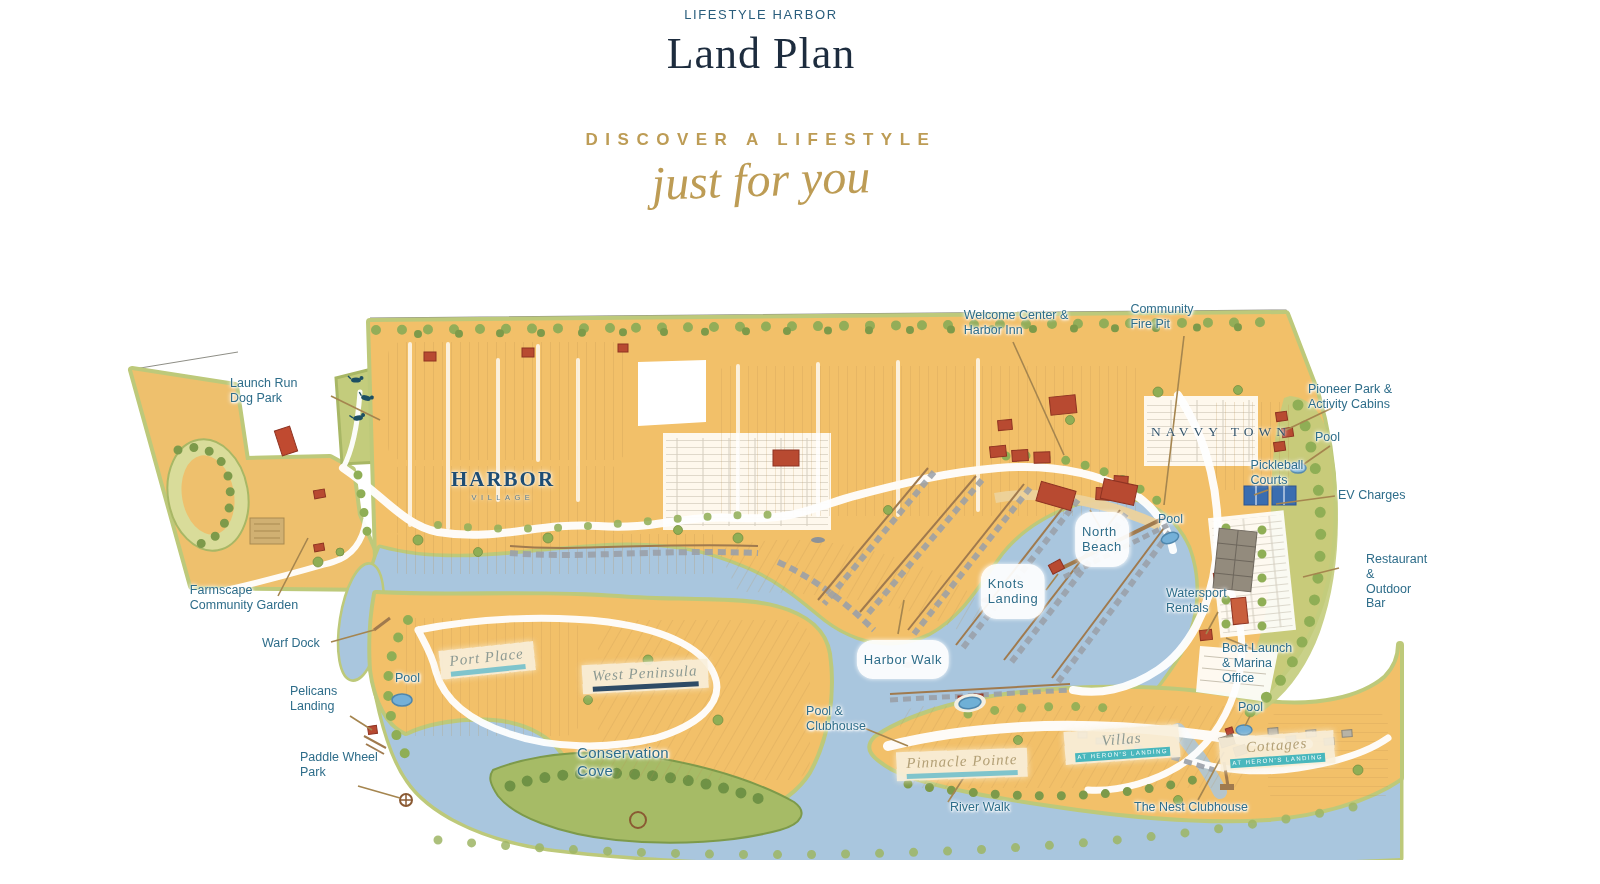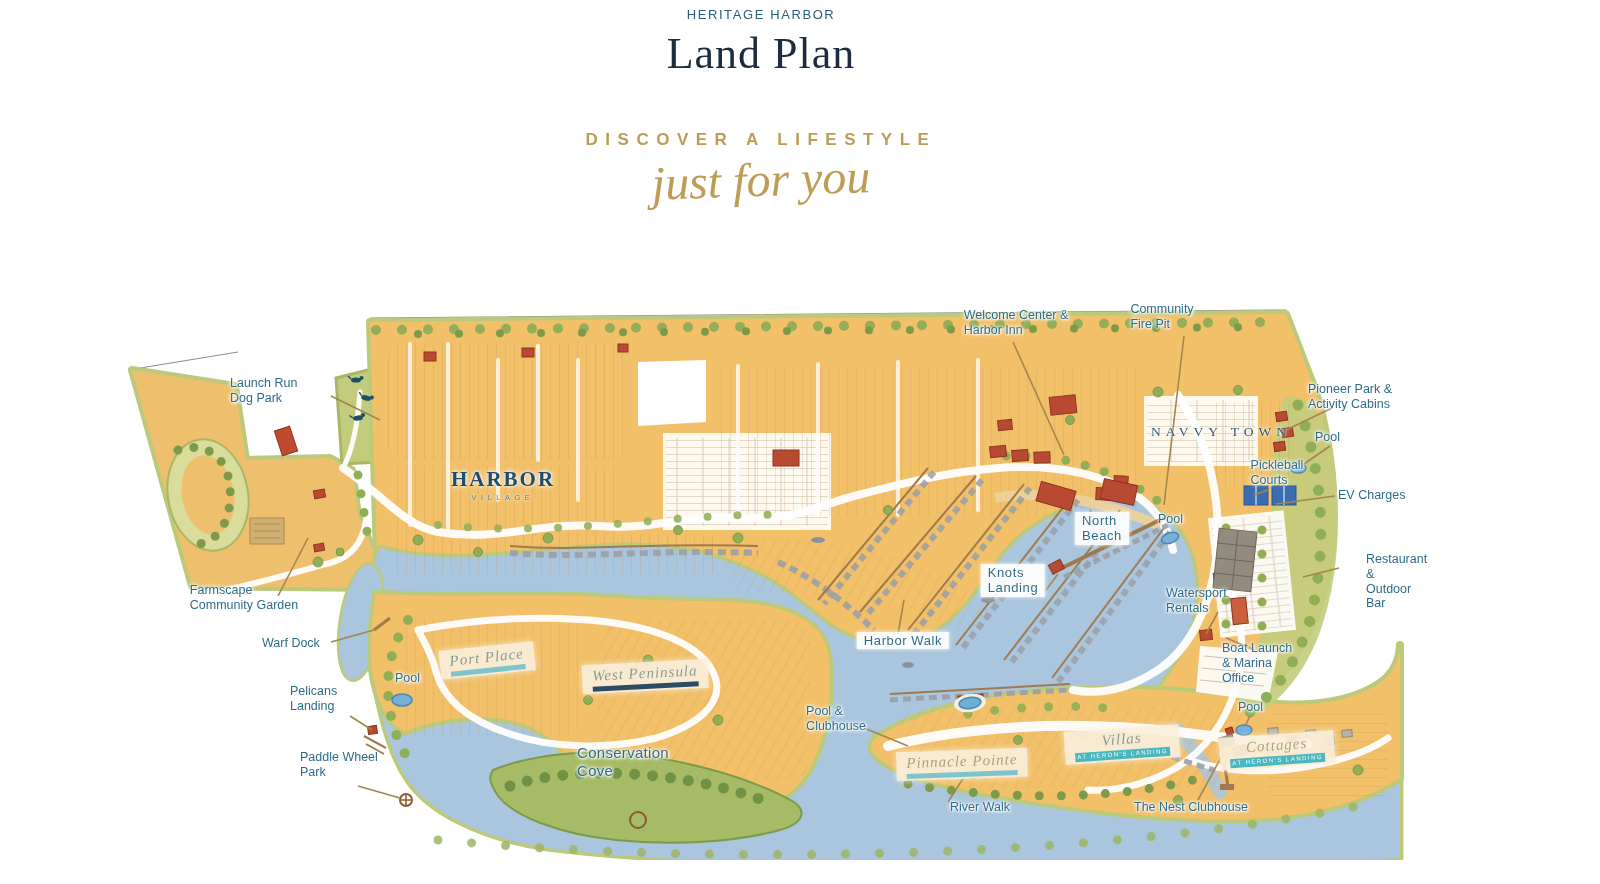--- a/index.html
+++ b/index.html
@@ -20,22 +20,22 @@
                font-size:48px;color:#bd9c55;transform:rotate(-2deg);}
 
   
   .map-wrap{position:absolute;left:118px;top:300px;width:1290px;height:560px;}
   .map-wrap svg{position:absolute;left:0;top:0;}
 
   .callout{position:absolute;font-size:12.5px;line-height:1.18;color:#2e6d8a;
            white-space:pre-line;
            text-shadow:0 0 2px #fff,0 0 4px #fff,0 0 5px #fff,1px 1px 2px #fff;}
   .ta-c{transform:translateX(-50%);text-align:left;}
-  .boxed{background:rgba(255,255,255,.93);padding:1px 7px;letter-spacing:.6px;
-         font-size:13px;box-shadow:0 0 4px rgba(255,255,255,.9);}
+  .boxed{background:rgba(255,255,255,.93);padding:12px 7px;letter-spacing:.6px;
+         font-size:13px;box-shadow:0 0 4px rgba(255,255,255,.9);border-radius:16px;}
   .cc{font-size:15px;letter-spacing:.3px;}
 
   .district-hv{position:absolute;left:385px;top:167px;transform:translateX(-50%);
                text-align:center;text-shadow:0 0 3px #fff,0 0 6px #fff;}
   .hv-name{font-family:"Liberation Serif", serif;font-weight:bold;font-size:21px;
            letter-spacing:2px;color:#1e4d74;}
   .hv-sub{font-size:7.5px;letter-spacing:4.5px;color:#5a7d94;margin-top:1px;}
   .district-nt{position:absolute;left:1103px;top:124px;transform:translateX(-50%);
                font-family:"Liberation Serif", serif;font-size:13.5px;
                letter-spacing:5px;color:#35566d;text-shadow:0 0 3px #fff,0 0 5px #fff;
@@ -49,21 +49,21 @@
   .banner-gold .banner-name{color:#b3a076;}
   .banner-band{height:5px;margin-top:2px;background:#7fc4cc;}
   .banner-band.navy{background:#2e4b66;}
   .banner-band.txt{height:auto;background:#49b7bd;color:#ffffff;font-size:6px;
                    letter-spacing:1.5px;padding:1px 2px;line-height:1.2;white-space:nowrap;}
 </style>
 </head>
 <body>
 
 <div class="header">
-  <div class="eyebrow">HERITAGE HARBOR</div>
+  <div class="eyebrow">LIFESTYLE HARBOR</div>
   <div class="big-title">Land Plan</div>
   <div class="tagline">DISCOVER A LIFESTYLE</div>
   <div class="script-line">just for you</div>
 </div>
 
 <div class="map-wrap">
 
 <svg width="1290" height="560" viewBox="0 0 1290 560">
   <defs>
     <pattern id="lotsV" width="9" height="40" patternUnits="userSpaceOnUse">
@@ -370,21 +370,21 @@
   <div class="callout ta-c" style="left:126px;top:283px">Farmscape
 Community Garden</div>
   <div class="callout" style="left:144px;top:336px">Warf Dock</div>
   <div class="callout" style="left:277px;top:371px">Pool</div>
   <div class="callout" style="left:172px;top:384px">Pelicans
 Landing</div>
   <div class="callout" style="left:182px;top:450px">Paddle Wheel
 Park</div>
   <div class="callout ta-c cc" style="left:505px;top:444px">Conservation
 Cove</div>
-  <div class="callout ta-c boxed" style="left:785px;top:332px">Harbor Walk</div>
+  <div class="callout ta-c boxed" style="left:785px;top:340px">Harbor Walk</div>
   <div class="callout ta-c" style="left:718px;top:404px">Pool &amp;
 Clubhouse</div>
   <div class="callout" style="left:832px;top:500px">River Walk</div>
   <div class="callout ta-c boxed" style="left:895px;top:264px">Knots
 Landing</div>
   <div class="callout ta-c boxed" style="left:984px;top:212px">North
 Beach</div>
   <div class="callout" style="left:1040px;top:212px">Pool</div>
   <div class="callout ta-c" style="left:898px;top:8px">Welcome Center &amp;
 Harbor Inn</div>

